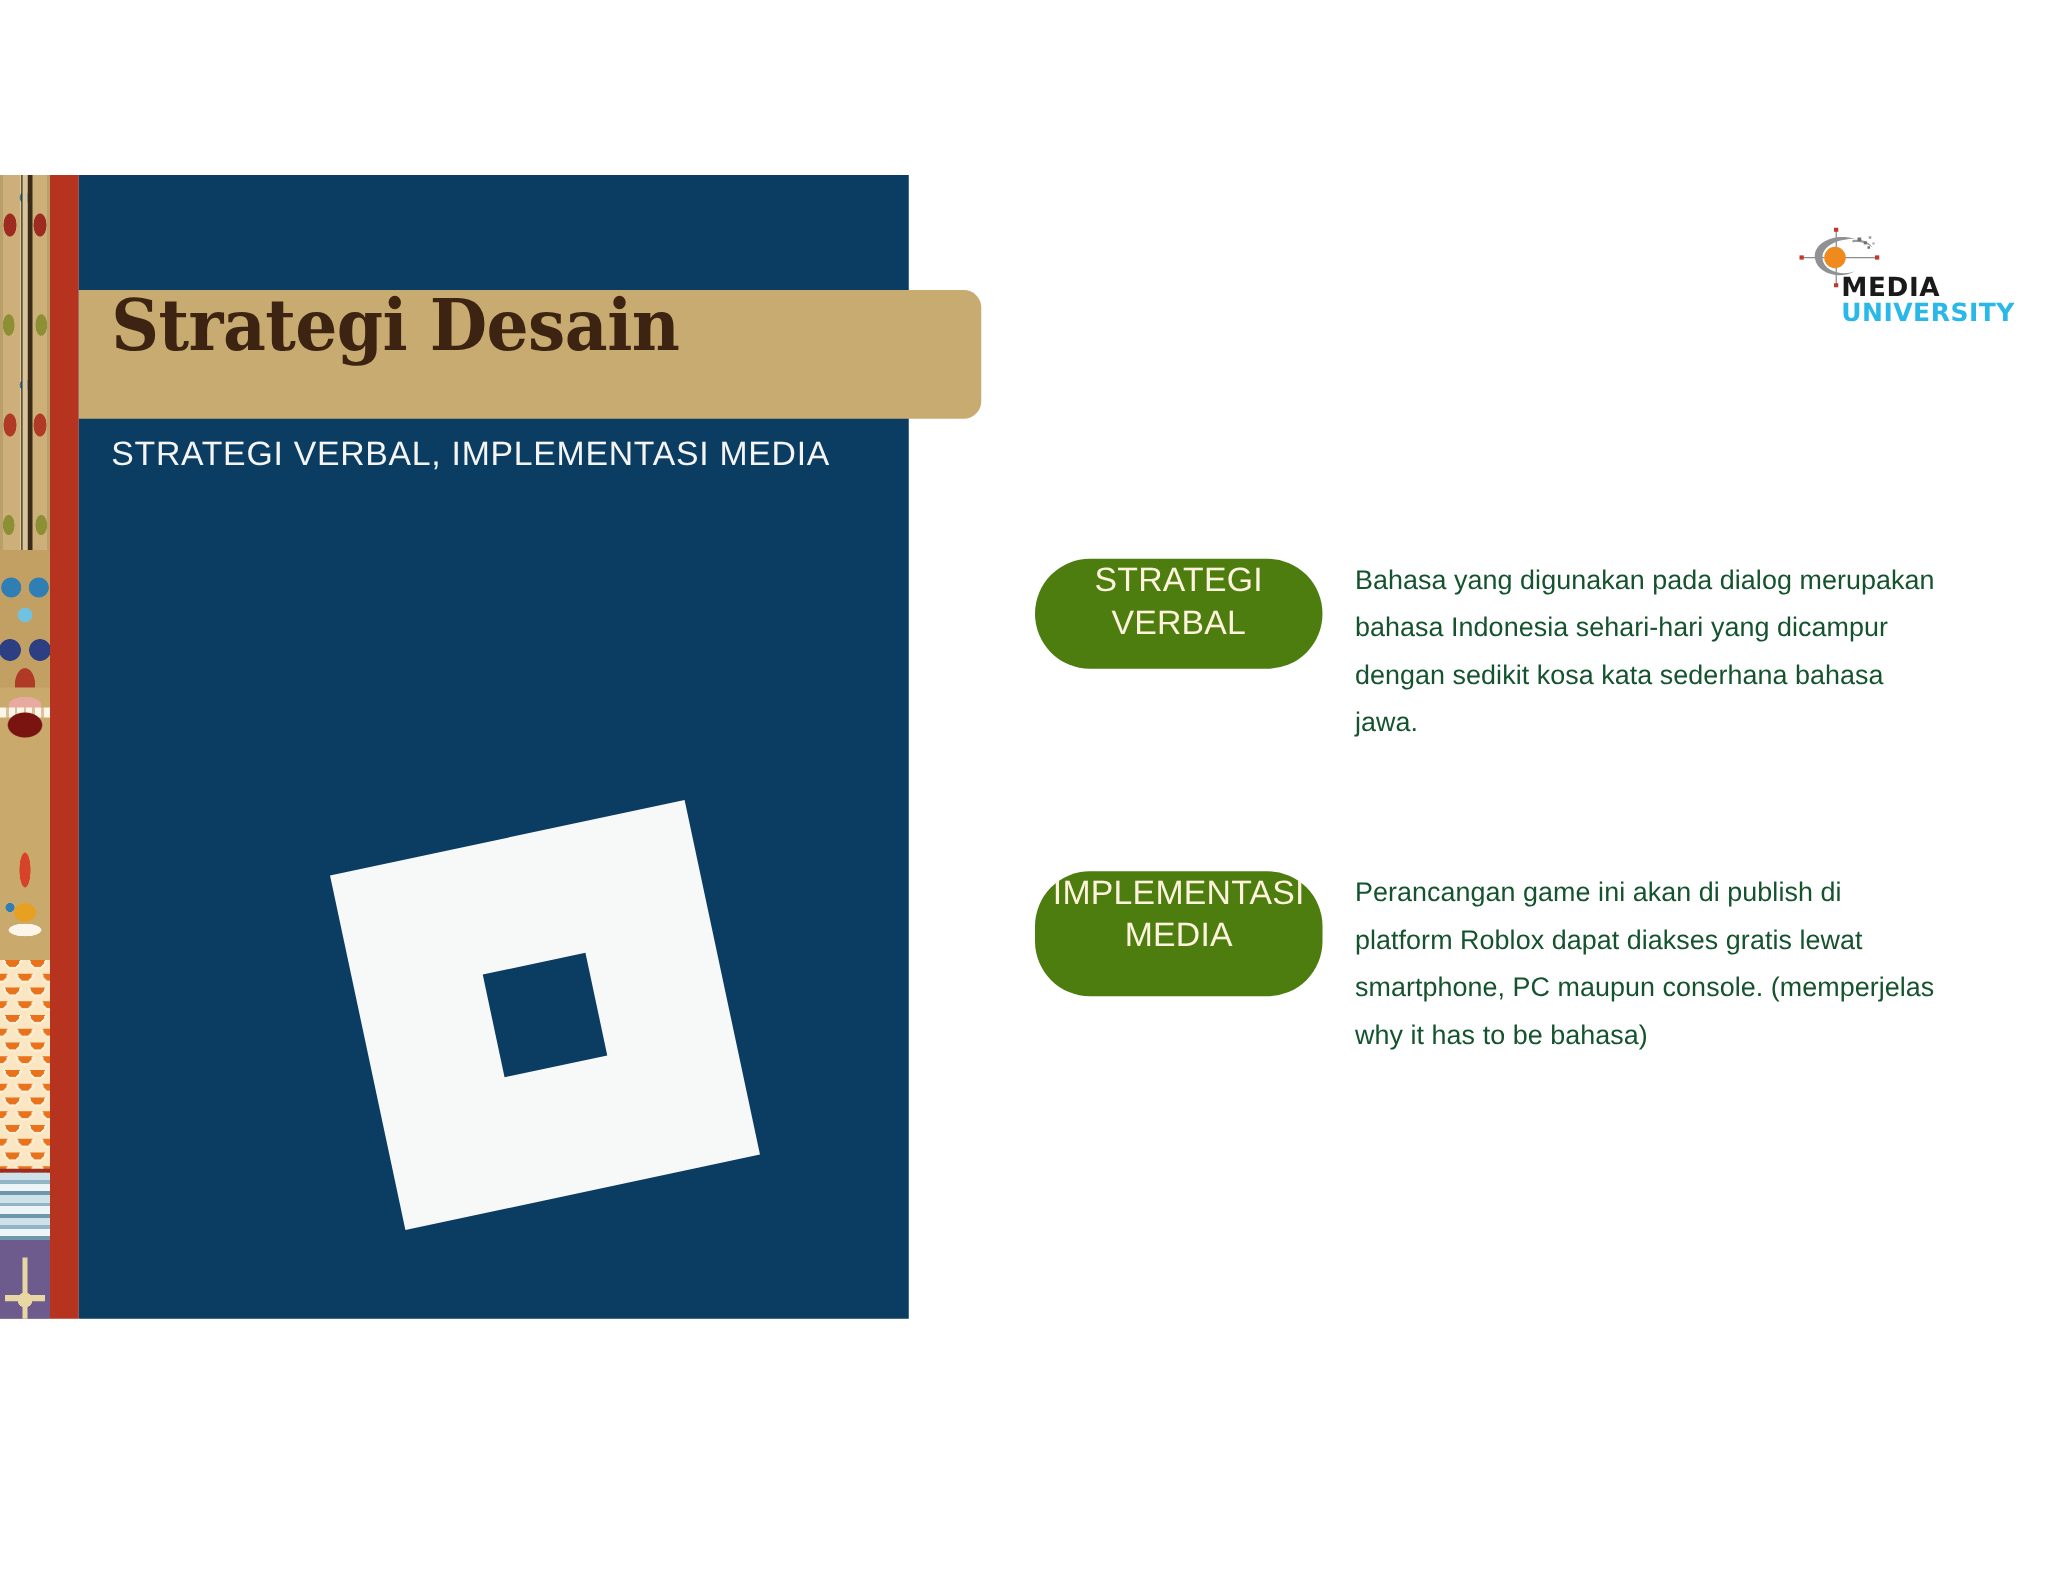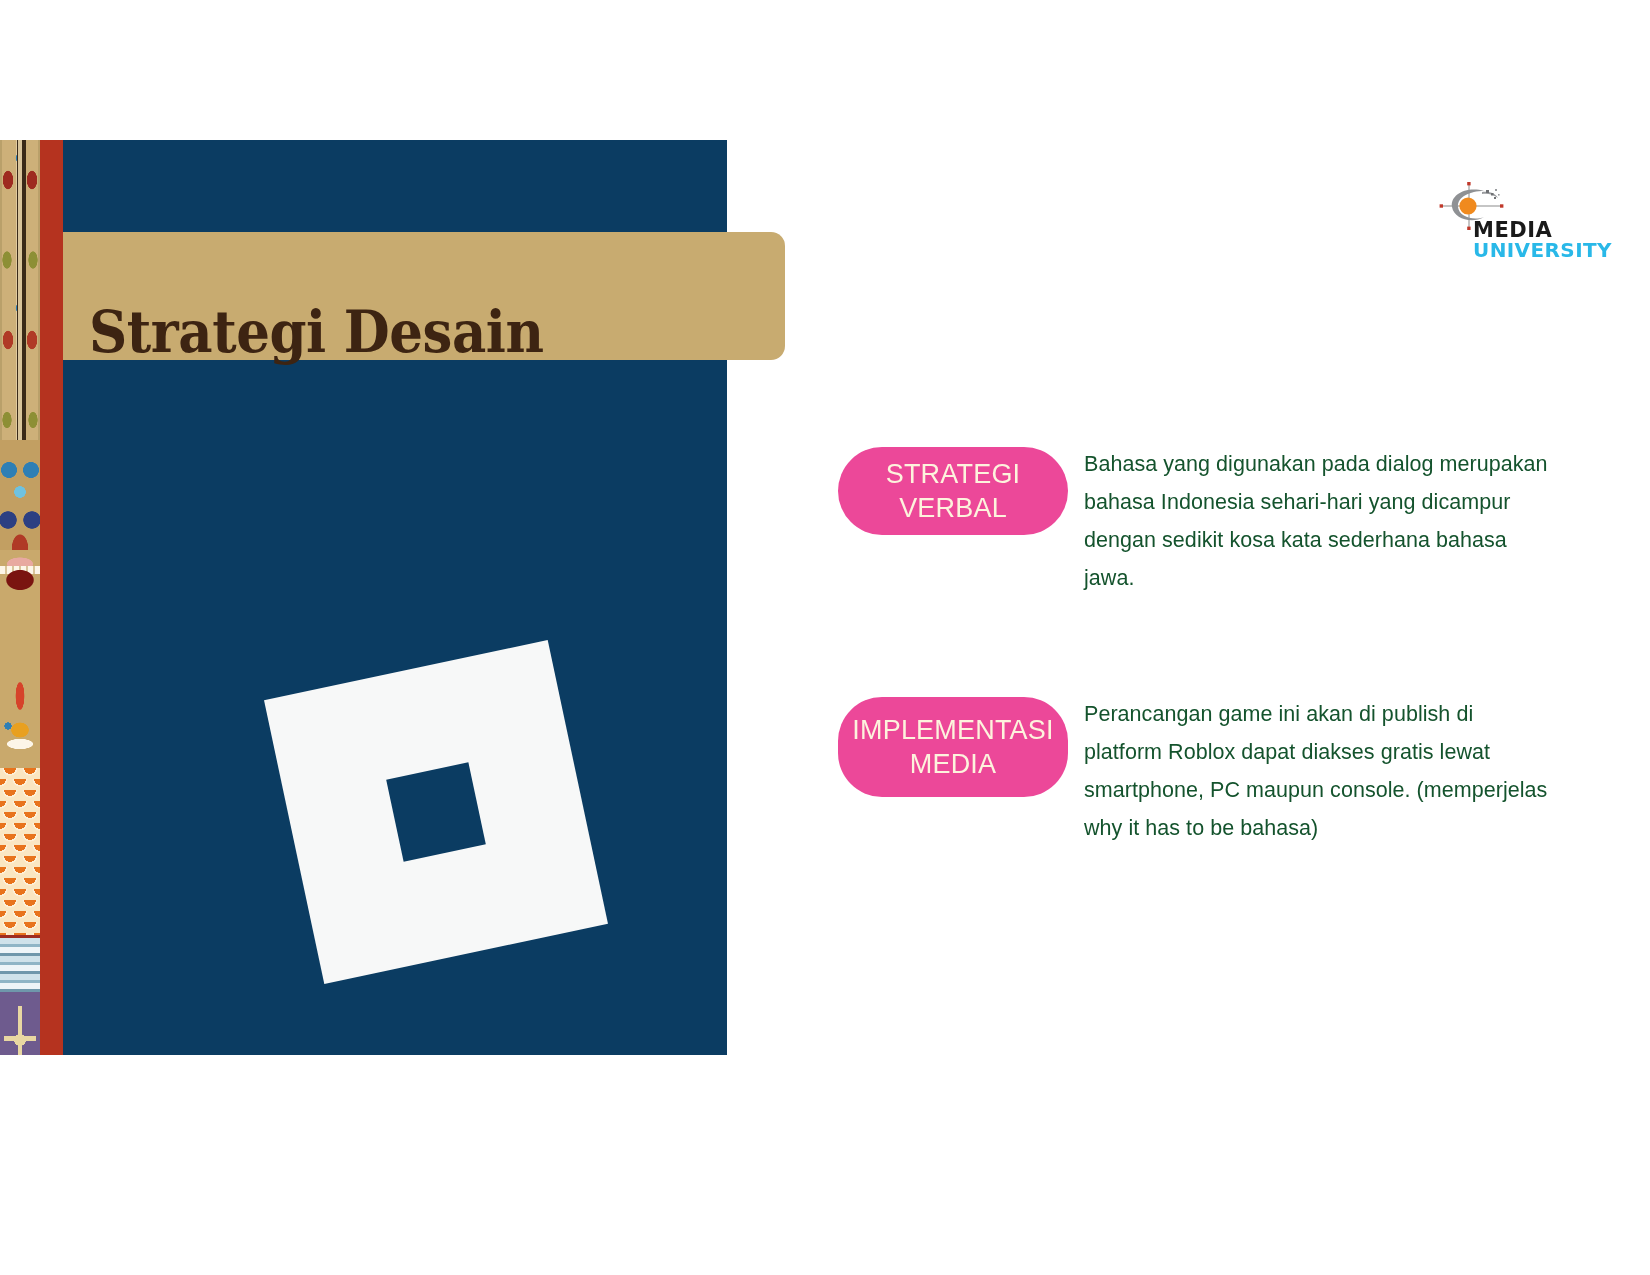--- a/index.html
+++ b/index.html
@@ -155,26 +155,26 @@
     height: 915px;
     background: #0b3c62;
   }
 
   
   .title-band {
     position: absolute;
     left: 63px;
     top: 232px;
     width: 722px;
-    height: 128px;
+    height: 103px;
     background: #c8ab70;
     border-top-right-radius: 14px;
     border-bottom-right-radius: 14px;
     display: flex;
-    align-items: flex-end;
+    align-items: flex-start;
   }
   .title-text {
     margin-left: 26px;
     font-family: "DejaVu Serif", "Liberation Serif", serif;
     font-weight: 700;
     font-size: 57px;
     letter-spacing: -0.5px;
     color: #3d2412;
     line-height: 1;
     transform: scaleX(0.93);
@@ -247,26 +247,25 @@
     line-height: 1;
   }
 
   
   .content-block { position: absolute; }
   #block-verbal { left: 826px; top: 447px; }
   #block-media  { left: 826px; top: 697px; }
 
   .pill {
     position: absolute;
-    left: 12px; top: 0;
+    left: 2px; top: 0;
     width: 230px;
-    background: #ec4899;
+    background: #4d7c0f;
     border-radius: 44px;
     display: flex;
-    align-items: center;
     justify-content: center;
     text-align: center;
     box-sizing: border-box;
   }
   .pill-label {
     font-family: "Liberation Sans", sans-serif;
     font-size: 27px;
     font-weight: 400;
     color: #fdf3dd;
     line-height: 1.26;
@@ -310,20 +309,21 @@
     <div class="roblox-logo">
       <div class="rb-outer"></div>
       <div class="rb-inner"></div>
     </div>
   </div>
 
   <div class="title-band">
     <div class="title-text">Strategi Desain</div>
   </div>
 
+  <div class="subtitle">STRATEGI VERBAL, IMPLEMENTASI MEDIA</div>
 
   <div class="binus-logo">
     <svg class="binus-mark" viewBox="0 0 70 48">
 
       <line x1="35" y1="1" x2="35" y2="47" stroke="#8b8b8b" stroke-width="1"></line>
       <line x1="7" y1="24" x2="69" y2="24" stroke="#8b8b8b" stroke-width="1"></line>
       <rect x="33.2" y="0" width="3.4" height="3.4" fill="#c0392b"></rect>
       <rect x="33.2" y="44.6" width="3.4" height="3.4" fill="#c0392b"></rect>
       <rect x="5.6" y="22.3" width="3.4" height="3.4" fill="#c0392b"></rect>
       <rect x="66" y="22.3" width="3.4" height="3.4" fill="#c0392b"></rect>

